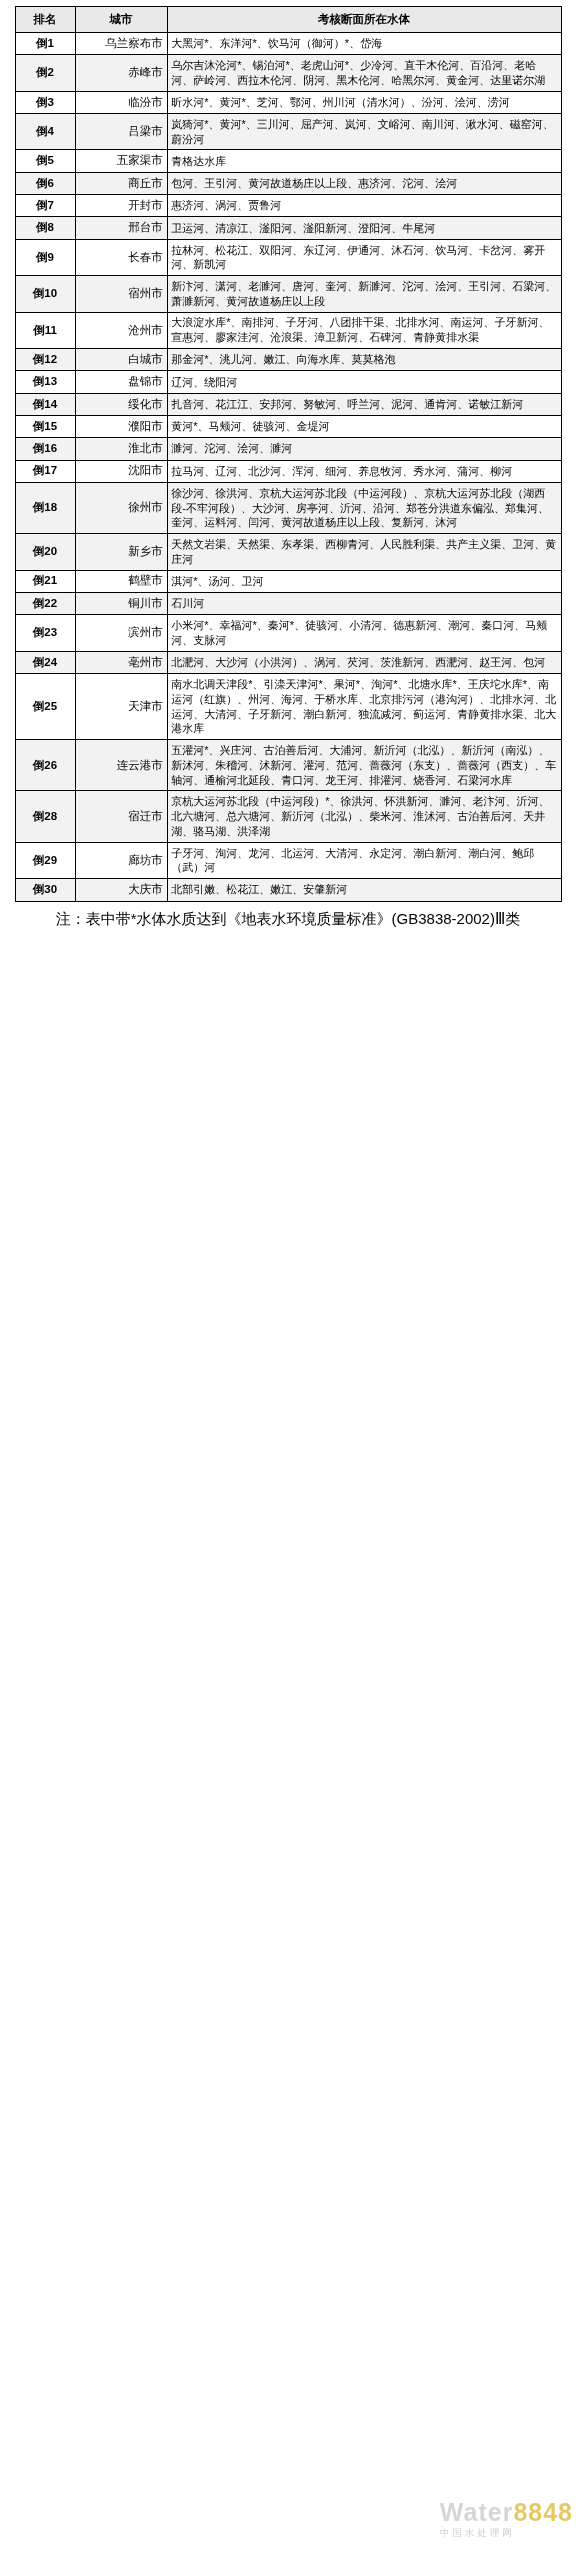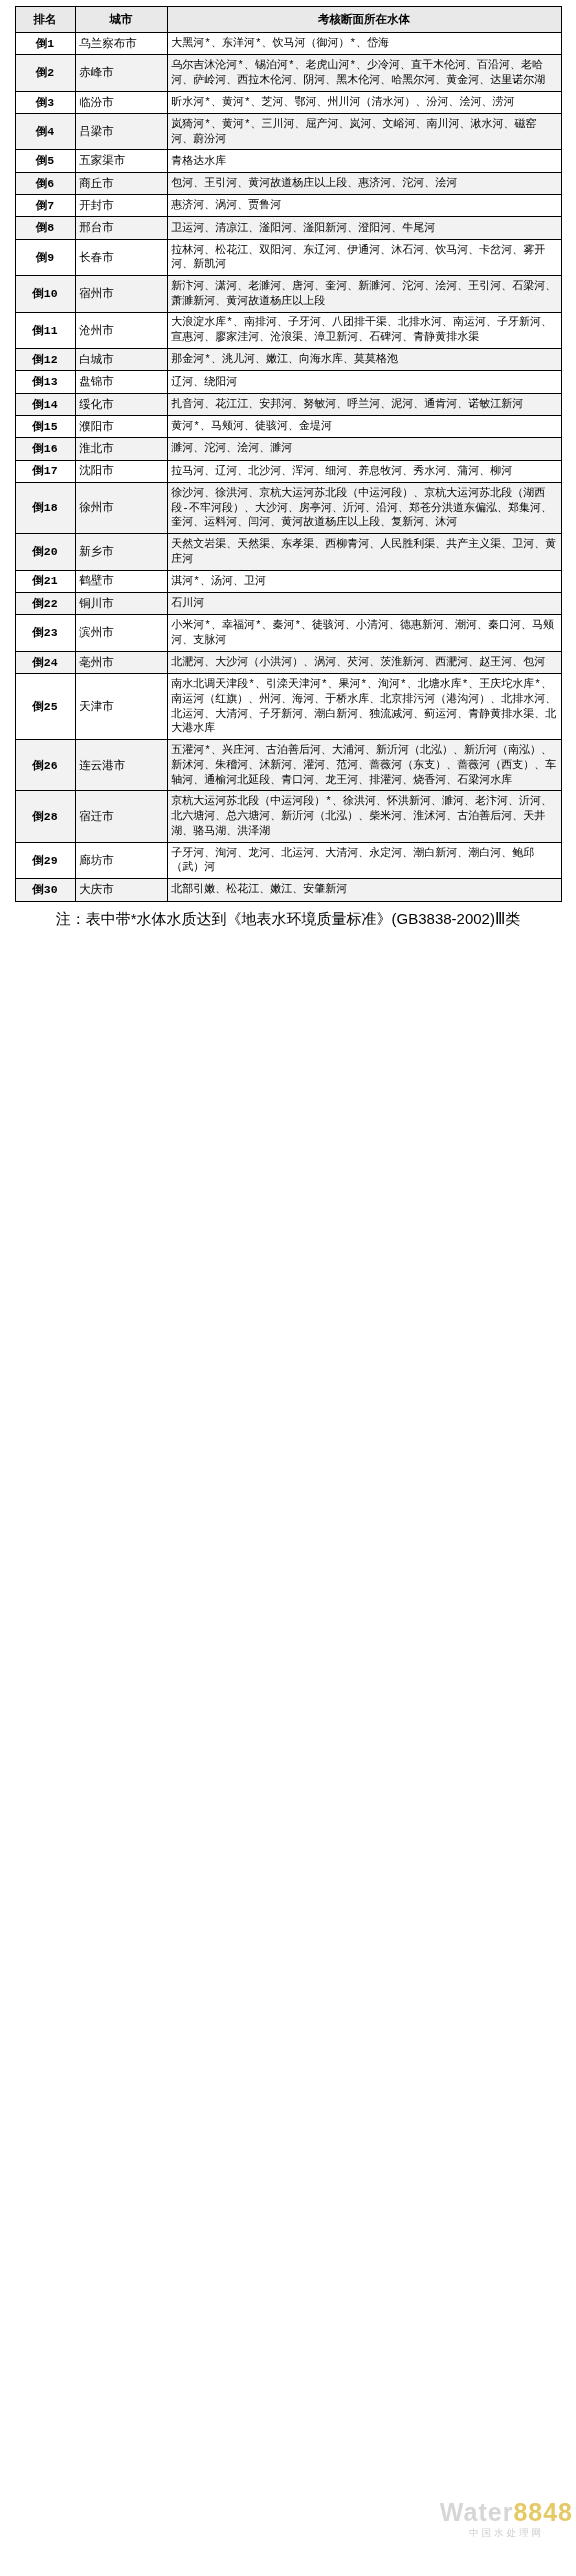--- a/index.html
+++ b/index.html
@@ -8,21 +8,20 @@
     background:#ffffff;
     font-family:"Liberation Sans","DejaVu Sans",sans-serif;
     color:#000;
   }
   .wrap{width:576px;}
   table.rank{
     width:546px;
     margin:5.8px auto 0 auto;
     border-collapse:collapse;
     table-layout:fixed;
-    font-family:Liberation Mono, monospace;
   }
   table.rank th,table.rank td{
     border:1px solid #000;
     vertical-align:middle;
     padding:2.9px 3.8px;
     line-height:1.35;
   }
   table.rank th{
     background:#e9e9e9;
     font-weight:bold;
@@ -34,21 +33,21 @@
   col.c-city{width:92px;}
   col.c-body{width:394px;}
   td.rank-cell{
     text-align:center;
     font-weight:bold;
     font-size:11.5px;
     white-space:nowrap;
     margin-left:12px;
   }
   td.city-cell{
-    text-align:left;
+    text-align:right;
     font-size:11.5px;
     white-space:nowrap;
   }
   td.body-cell{
     text-align:left;
     font-size:11px;
     word-break:break-all;
   }
   tr.shaded td{background:#f2f2f2;}
   .note{
@@ -68,21 +67,21 @@
     color:#cfcfcf;
     letter-spacing:1px;
     opacity:.85;
     pointer-events:none;
   }
   .watermark small{
     display:block;
     font-size:9.6px;
     font-weight:normal;
     letter-spacing:2.9px;
-    text-align:center;
+    text-align:left;
     color:#c8c8c8;
   }
   .wm-accent{color:#e0c04a;}
 </style>
 </head>
 <body>
 
 <div class="wrap">
   <table class="rank">
     <colgroup>

